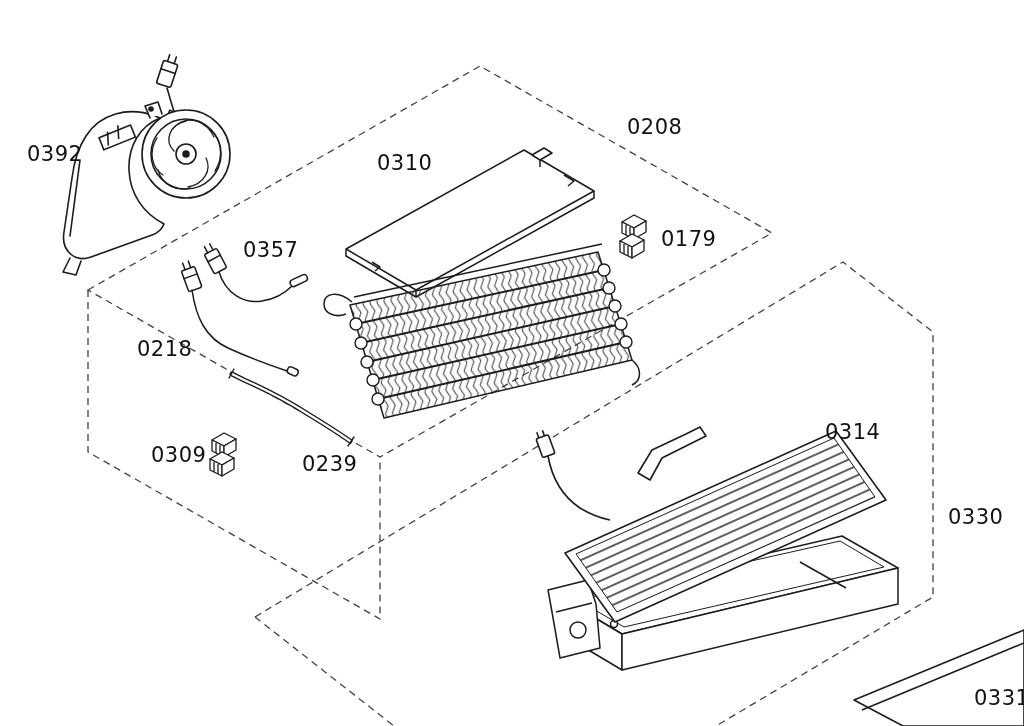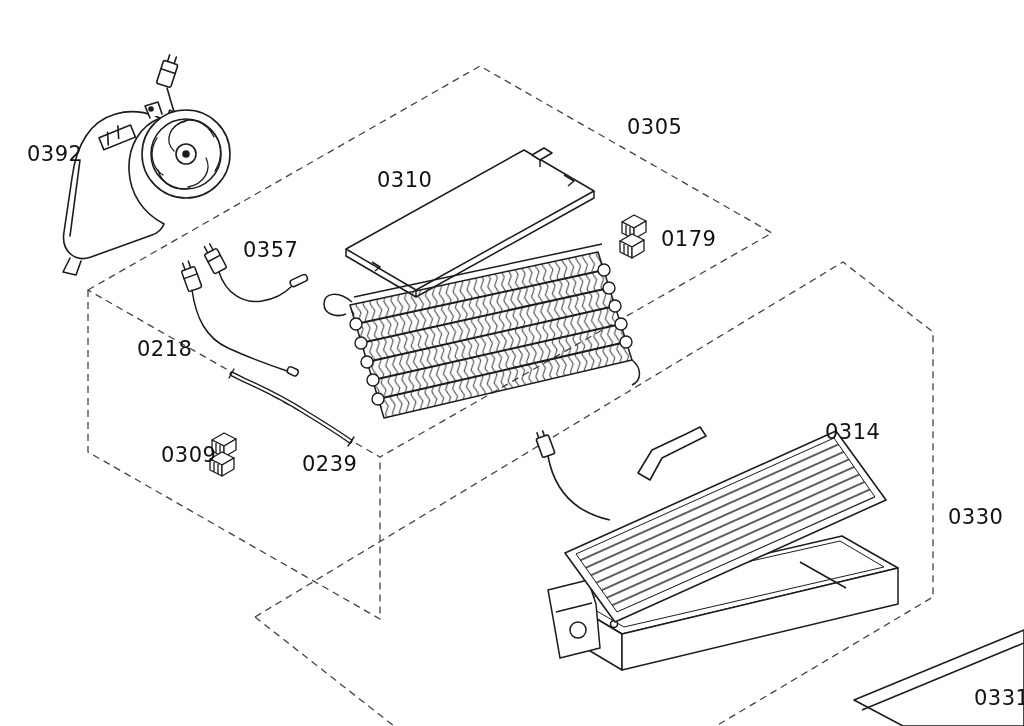--- a/index.html
+++ b/index.html
@@ -179,24 +179,24 @@
       <path d="M548,456 C552,478 562,496 580,508 C590,514 600,518 610,520" fill="none"></path>
     </g>
 
     <g stroke="#1c1c1c" stroke-width="1.6" fill="#ffffff" stroke-linejoin="round">
       <path d="M854,700 L1024,630 L1024,726 L903,726 Z"></path>
       <path d="M862,710 L1024,643" fill="none"></path>
     </g>
   </svg>
 
   <div class="lbl" style="left:27px;top:142px">0392</div>
-  <div class="lbl" style="left:627px;top:115px">0305</div>
+  <div class="lbl" style="left:627px;top:115px">0208</div>
   <div class="lbl" style="left:243px;top:238px">0357</div>
   <div class="lbl" style="left:661px;top:227px">0179</div>
-  <div class="lbl" style="left:161px;top:443px">0309</div>
-  <div class="lbl" style="left:377px;top:168px">0310</div>
+  <div class="lbl" style="left:151px;top:443px">0309</div>
+  <div class="lbl" style="left:377px;top:151px">0310</div>
   <div class="lbl" style="left:825px;top:420px">0314</div>
   <div class="lbl" style="left:137px;top:337px">0218</div>
   <div class="lbl" style="left:302px;top:452px">0239</div>
   <div class="lbl" style="left:948px;top:505px">0330</div>
   <div class="lbl" style="left:974px;top:686px">0331</div>
 
 </div>
 
 </body></html>

